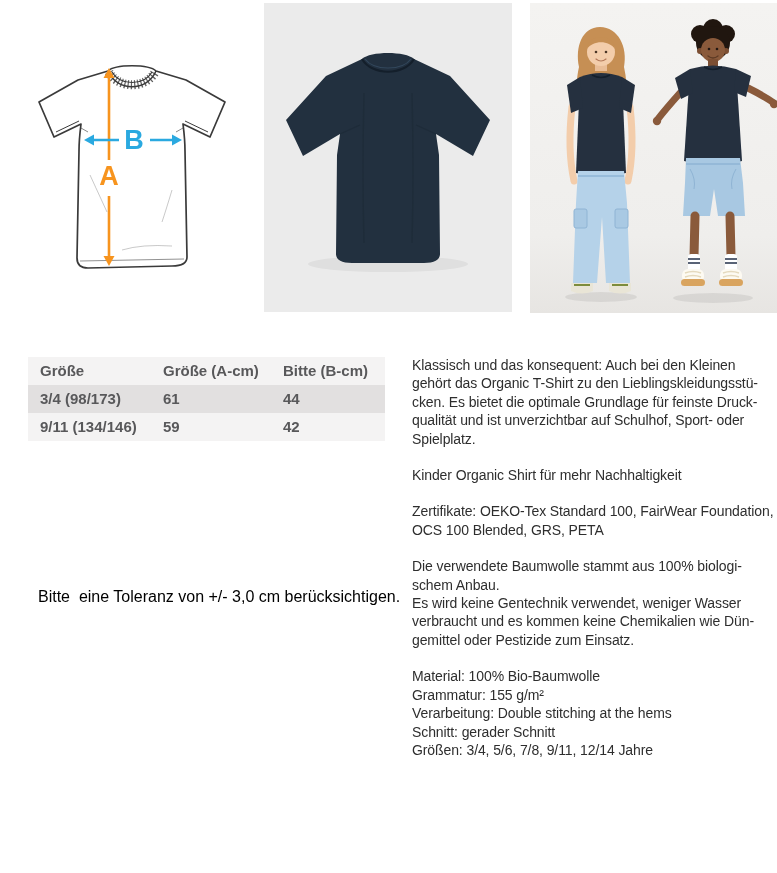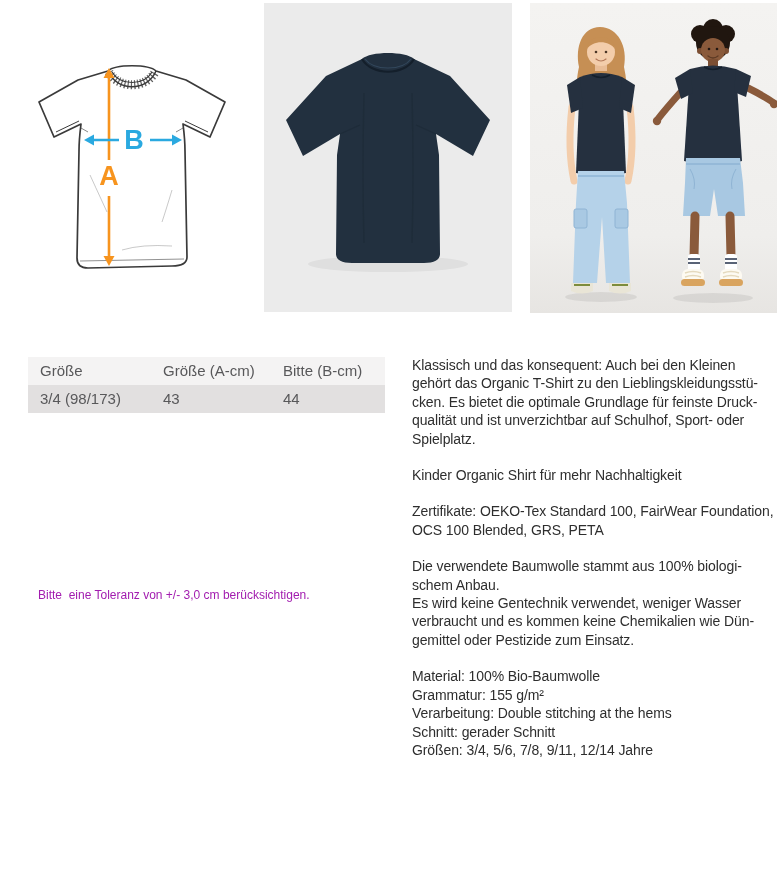--- a/index.html
+++ b/index.html
@@ -11,29 +11,29 @@
   .panel{position:absolute;margin:0;padding:0;}
   .panel svg{display:block;}
   .panel-diagram{left:22px;top:0;width:218px;height:310px;}
   .panel-flat{left:264px;top:3px;width:248px;height:309px;background:#ebebeb;}
   .panel-models{left:530px;top:3px;width:247px;height:310px;background:#f2f1ef;}
 
   
   .table-wrap{position:absolute;left:28px;top:357px;width:357px;}
   table.size-table{border-collapse:collapse;width:357px;table-layout:fixed;}
   .size-table th,.size-table td{
-    font-size:15px;font-weight:400;color:#58585a;text-align:left;
+    font-size:15px;font-weight:700;color:#58585a;text-align:left;
     padding:5px 0 6px 12px;white-space:nowrap;overflow:hidden;
   }
   .size-table col.c1{width:123px;} .size-table col.c2{width:120px;} .size-table col.c3{width:114px;}
   .size-table thead tr{background:#f4f3f3;}
   .size-table tbody tr:nth-child(odd){background:#e2e0e0;}
   .size-table tbody tr:nth-child(even){background:#f4f3f3;}
 
-  .tolerance{position:absolute;left:38px;top:548px;font-size:12px;color:#a21caf;white-space:pre-wrap;margin-top:40px;}
+  .tolerance{position:absolute;left:38px;top:548px;font-size:16px;color:#000000;white-space:pre-wrap;margin-top:40px;}
 
   
   .desc{position:absolute;left:412px;top:356px;width:372px;color:#2e2e2e;}
   .desc p{margin:0 0 18px 0;font-size:14px;line-height:18.4px;letter-spacing:-0.1px;white-space:pre-line;}
 </style>
 </head>
 <body>
 
 <div class="page">
 
@@ -186,22 +186,27 @@
       <thead>
         <tr>
           <th>Größe</th>
           <th>Größe (A-cm)</th>
           <th>Bitte (B-cm)</th>
         </tr>
       </thead>
       <tbody>
         <tr>
           <td>3/4 (98/173)</td>
-          <td>43</td>
+          <td>61</td>
           <td>44</td>
+        </tr>
+        <tr>
+          <td>9/11 (134/146)</td>
+          <td>59</td>
+          <td>42</td>
         </tr>
       </tbody>
     </table>
   </div>
 
   <p class="tolerance">Bitte  eine Toleranz von +/- 3,0 cm berücksichtigen.</p>
 
   <div class="desc">
     <p>Klassisch und das konsequent: Auch bei den Kleinen
 gehört das Organic T-Shirt zu den Lieblingskleidungsstü-

